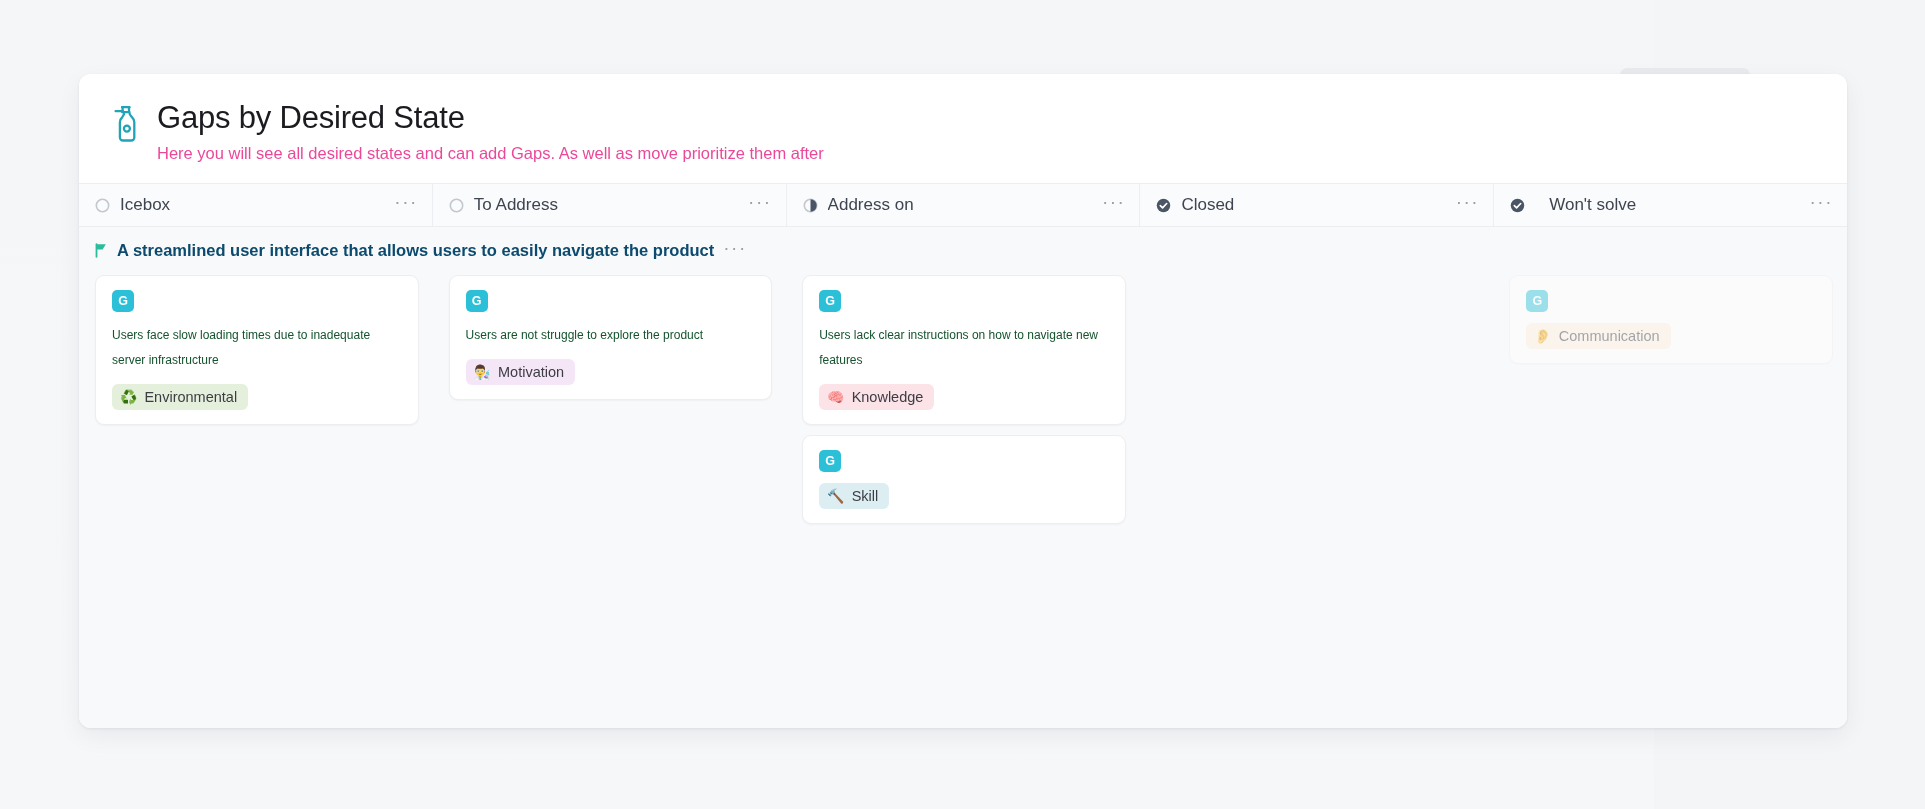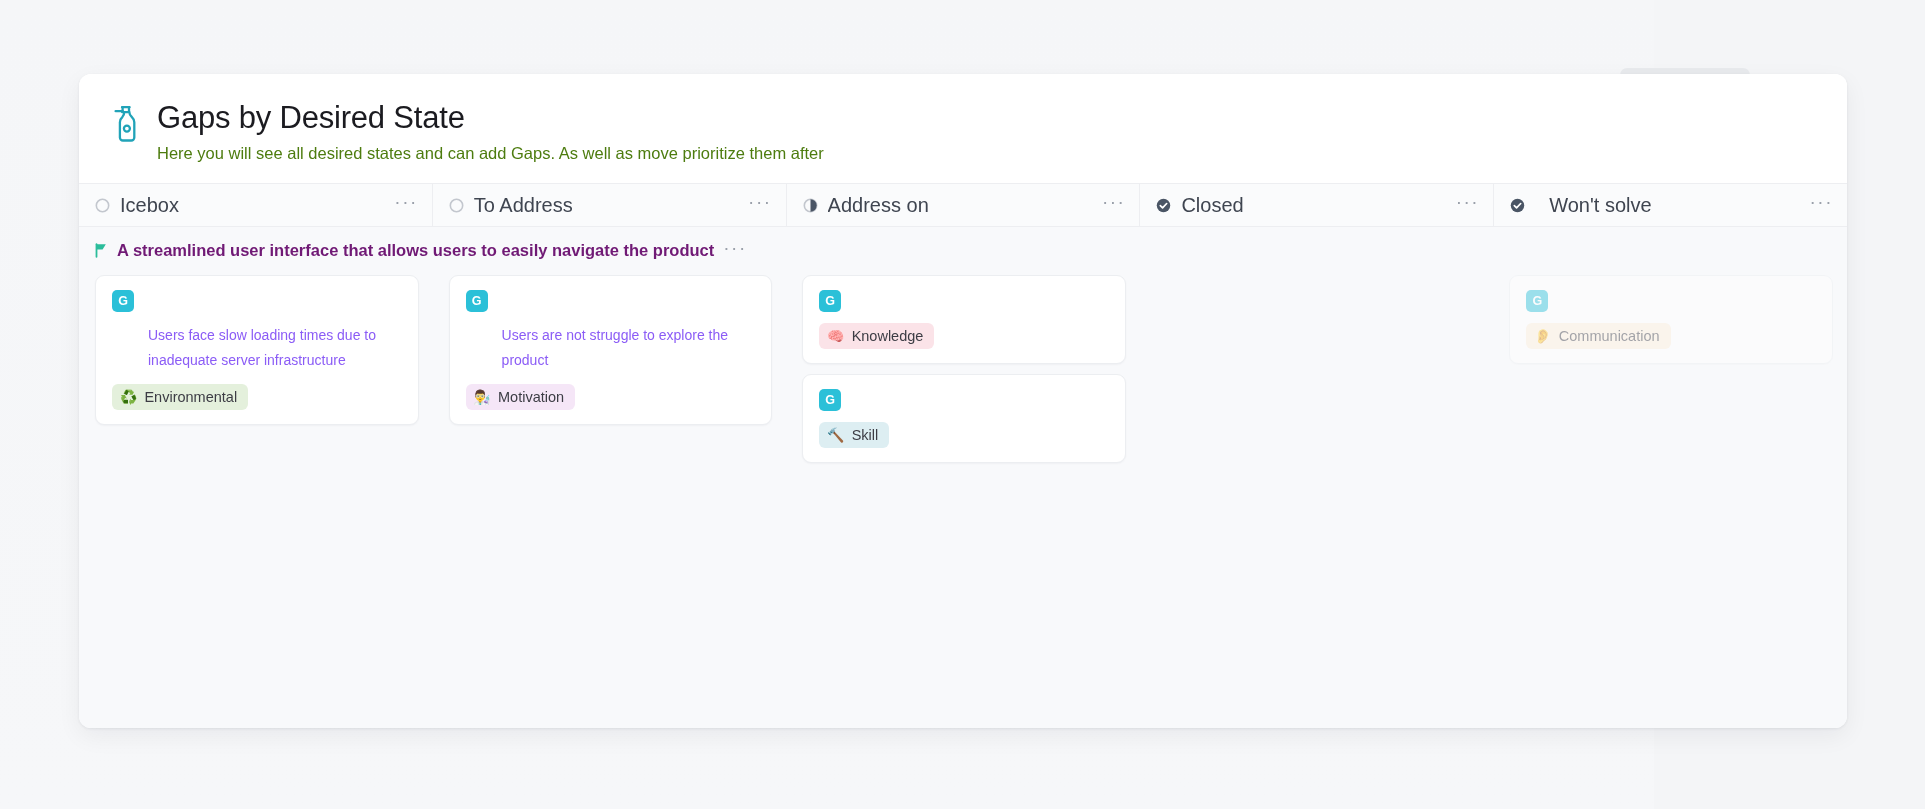--- a/index.html
+++ b/index.html
@@ -63,21 +63,21 @@
   .board-title {
     font-size: 31px;
     line-height: 36px;
     font-weight: 400;
     color: #1b1b20;
     letter-spacing: -.2px;
   }
   .board-subtitle {
     font-size: 16.5px;
     line-height: 20px;
-    color: #4d7c0f;
+    color: #ec4899;
     font-weight: 400;
   }
 
   
   .columns-head {
     display: flex;
     background: #fafbfc;
     border-top: 1px solid #edeef1;
     border-bottom: 1px solid #edeef1;
     height: 44px;
@@ -89,21 +89,21 @@
     display: flex;
     align-items: center;
     gap: 10px;
     padding: 0 14px 0 16px;
     border-right: 1px solid #edeef1;
     position: relative;
   }
   .col-head:last-child { border-right: none; gap: 24px; }
   .col-head .ch-icon { flex: 0 0 auto; display:flex; align-items:center; }
   .col-head .ch-label {
-    font-size: 20px;
+    font-size: 17px;
     color: #3f4550;
     font-weight: 400;
     white-space: nowrap;
     overflow: hidden;
     text-overflow: ellipsis;
     flex: 1 1 auto;
   }
   .dots {
     flex: 0 0 auto;
     color: #9aa0aa;
@@ -126,21 +126,21 @@
   .swimlane-head {
     display: flex;
     align-items: center;
     gap: 9px;
     padding: 14px 0 9px 16px;
     flex: 0 0 auto;
   }
   .swim-flag { flex: 0 0 auto; display: flex; align-items: center; }
   .swim-title {
     font-size: 16.5px;
-    color: #701a75;
+    color: #0c4a6e;
     font-weight: 700;
   }
   .swim-dots {
     color: #9aa0aa;
     font-size: 19px;
     line-height: 10px;
     letter-spacing: 1.5px;
     padding-bottom: 6px;
     cursor: pointer;
     user-select: none;
@@ -180,25 +180,24 @@
     background: #2bc0d8;
     color: #ffffff;
     font-size: 12.5px;
     font-weight: 700;
     display: flex;
     align-items: center;
     justify-content: center;
     flex: 0 0 auto;
   }
   .card-text {
-    font-size: 14px;
+    font-size: 12px;
     line-height: 25px;
-    color: #8b5cf6;
+    color: #14532d;
     font-weight: 400;
-    margin-left: 36px;
   }
   .tag {
     display: inline-flex;
     align-items: center;
     gap: 7px;
     align-self: flex-start;
     padding: 4px 11px 4px 8px;
     border-radius: 6px;
     font-size: 14.5px;
     line-height: 18px;
@@ -321,20 +320,21 @@
             <div class="tag" style="background:#f5e6f7">
               <span class="emoji">👨‍🔬</span>
               <span>Motivation</span>
             </div>
           </div>
         </div>
 
         <div class="col-body">
           <div class="card">
             <div class="card-badge">G</div>
+            <div class="card-text">Users lack clear instructions on how to navigate new features</div>
             <div class="tag" style="background:#fbe3e8">
               <span class="emoji">🧠</span>
               <span>Knowledge</span>
             </div>
           </div>
           <div class="card">
             <div class="card-badge">G</div>
             <div class="tag" style="background:#ddeef2">
               <span class="emoji">🔨</span>
               <span>Skill</span>

